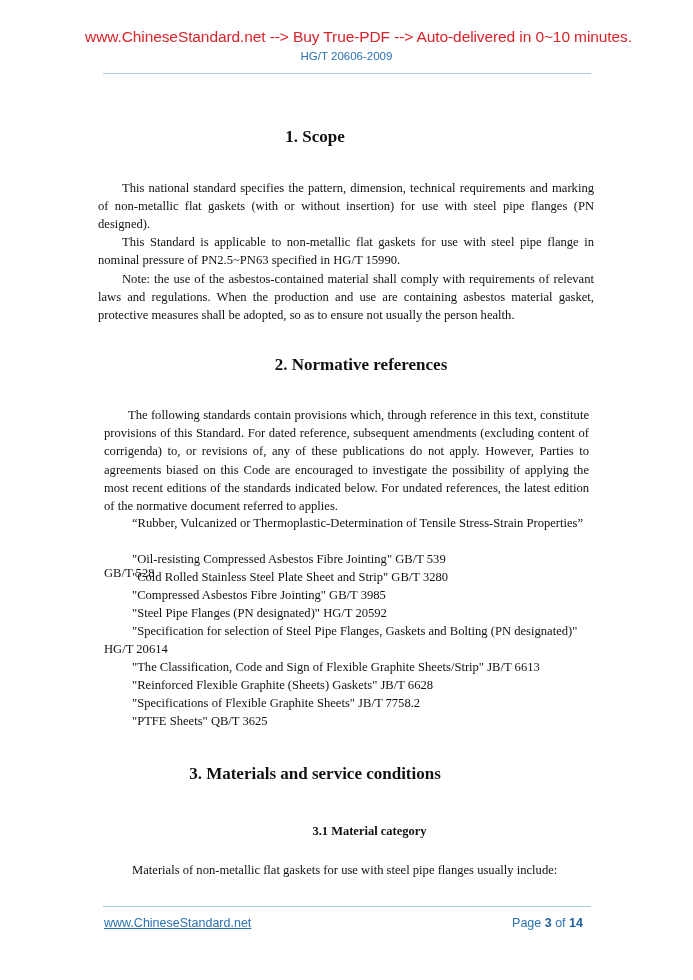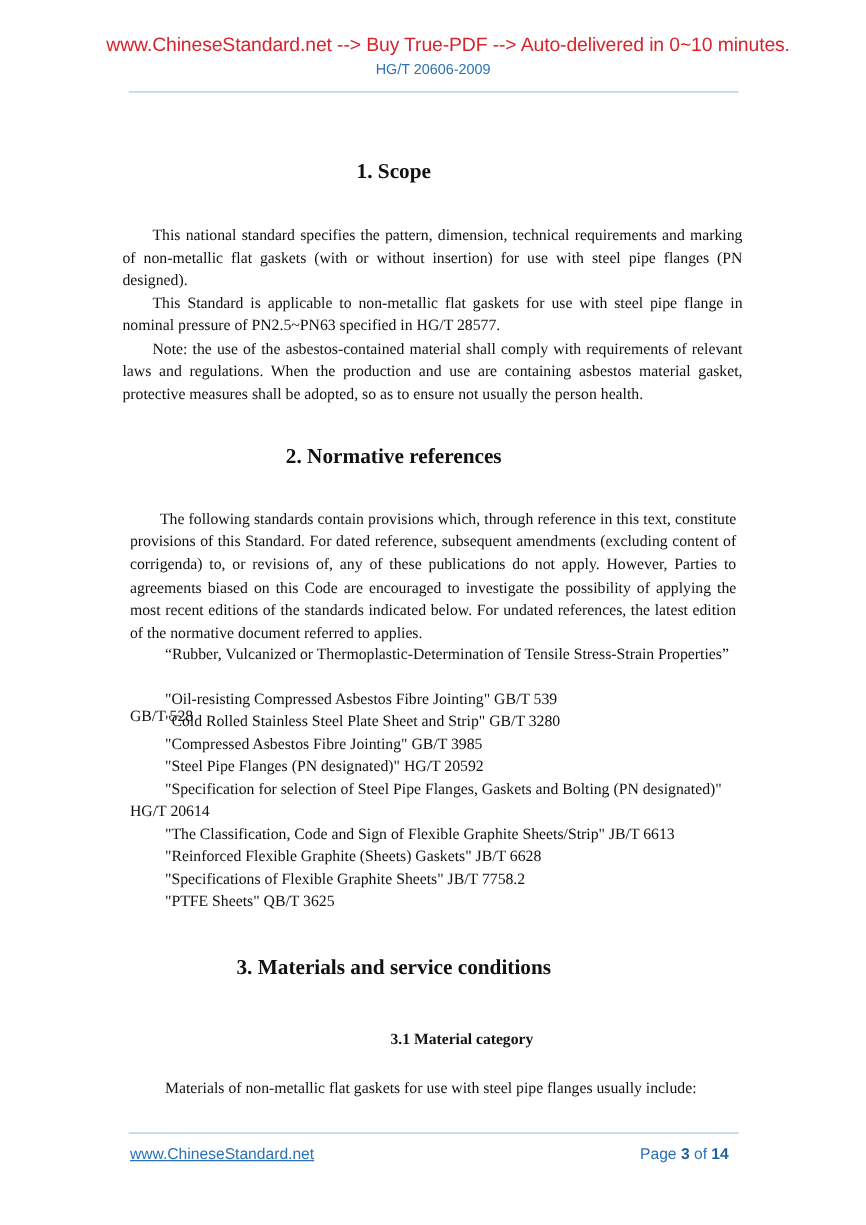--- a/index.html
+++ b/index.html
@@ -68,24 +68,24 @@
 <body>
 
 <div class="page">
 
   <div class="banner">www.ChineseStandard.net --&gt; Buy True-PDF --&gt; Auto-delivered in 0~10 minutes.</div>
   <div class="doc-code">HG/T 20606-2009</div>
   <div class="header-rule"></div>
 
   <div class="h1" style="top:127px;">1. Scope</div>
   <p class="para indent sec1" style="top:179px;">This national standard specifies the pattern, dimension, technical requirements and marking of non-metallic flat gaskets (with or without insertion) for use with steel pipe flanges (PN designed).</p>
-  <p class="para indent sec1" style="top:233px;">This Standard is applicable to non-metallic flat gaskets for use with steel pipe flange in nominal pressure of PN2.5~PN63 specified in HG/T 28577.</p>
+  <p class="para indent sec1" style="top:233px;">This Standard is applicable to non-metallic flat gaskets for use with steel pipe flange in nominal pressure of PN2.5~PN63 specified in HG/T 15990.</p>
   <p class="para indent sec1" style="top:270px;">Note: the use of the asbestos-contained material shall comply with requirements of relevant laws and regulations. When the production and use are containing asbestos material gasket, protective measures shall be adopted, so as to ensure not usually the person health.</p>
 
-  <div class="h1" style="top:355px;">2. Normative references</div>
+  <div class="h1" style="top:355px;padding-left:46px;">2. Normative references</div>
   <p class="para indent sec2" style="top:406px;">The following standards contain provisions which, through reference in this text, constitute provisions of this Standard. For dated reference, subsequent amendments (excluding content of corrigenda) to, or revisions of, any of these publications do not apply. However, Parties to agreements biased on this Code are encouraged to investigate the possibility of applying the most recent editions of the standards indicated below. For undated references, the latest edition of the normative document referred to applies.</p>
 
   <div class="ref-line" style="top:516px;">
     <span>“Rubber, Vulcanized or Thermoplastic-Determination of Tensile Stress-Strain Properties”</span>
   </div>
   <div class="ref-wrap" style="top:566px;">GB/T 528</div>
 
   <div class="ref-line" style="top:552px;">
     <span>"Oil-resisting Compressed Asbestos Fibre Jointing"</span>
     <span>GB/T 539</span>

